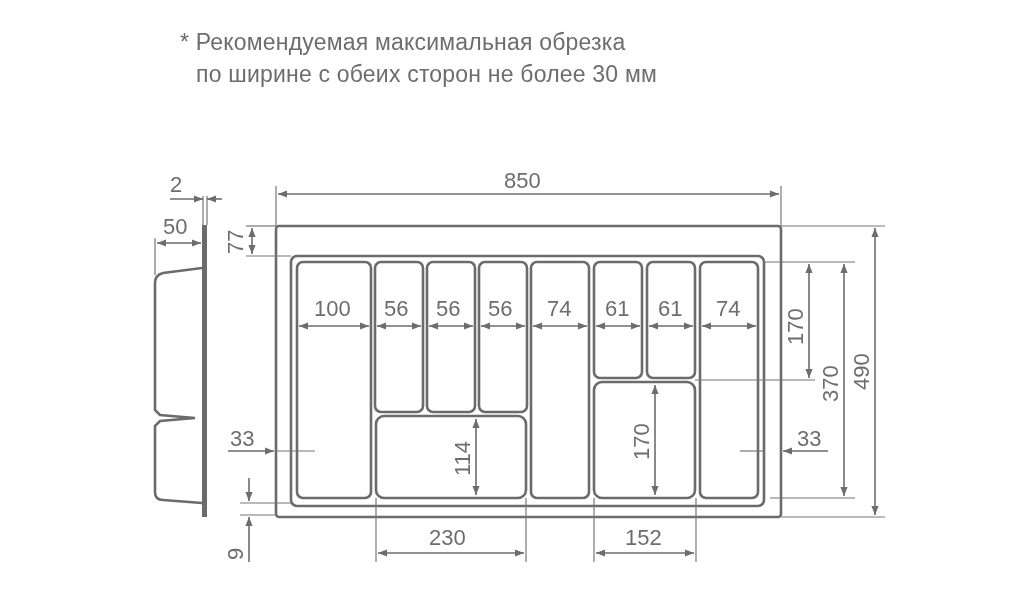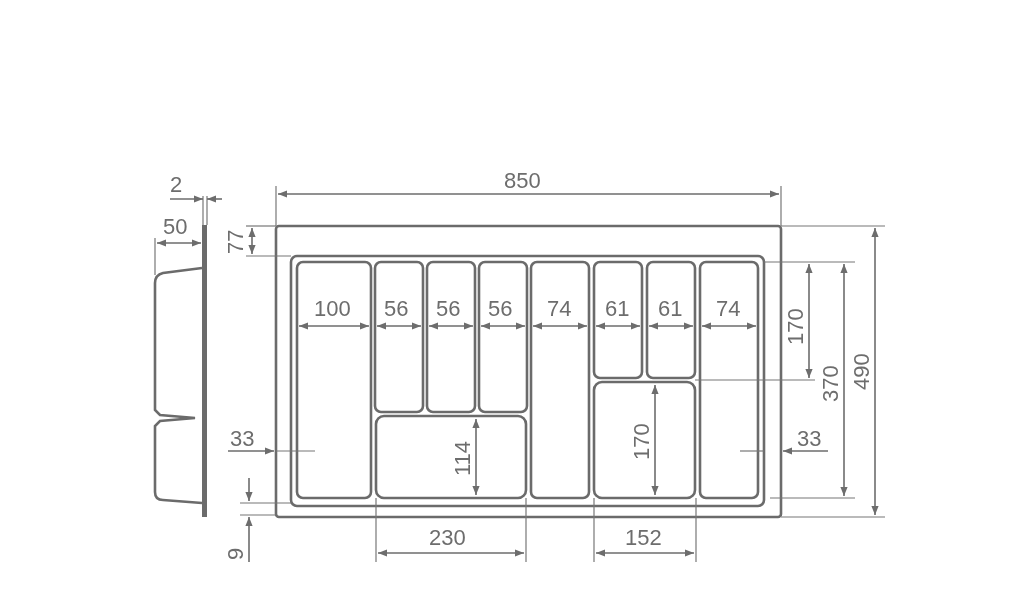--- a/index.html
+++ b/index.html
@@ -10,20 +10,22 @@
     svg { position: absolute; left: 0; top: 0; }
     .dim { font-family: "Liberation Sans", sans-serif; font-size: 22px; fill: #6d6d6d; }
     .outline { fill: none; stroke: #6b6b6b; stroke-width: 2.6; }
     .thin { fill: none; stroke: #777; stroke-width: 1.2; }
     .dline { stroke: #6d6d6d; stroke-width: 1.6; fill: none; }
   </style>
 </head>
 <body>
 
 <div class="note">
+  <div>* Рекомендуемая максимальная обрезка</div>
+  <div class="l2">по ширине с обеих сторон не более 30 мм</div>
 </div>
 
 <svg width="1035" height="594" viewBox="0 0 1035 594">
   <defs>
     <marker id="arr" viewBox="0 0 10 10" refX="10" refY="5" markerWidth="9" markerHeight="9" orient="auto-start-reverse" markerUnits="userSpaceOnUse">
       <path d="M0,1 L10,5 L0,9 z" fill="#6d6d6d"></path>
     </marker>
   </defs>
 
   <g>

